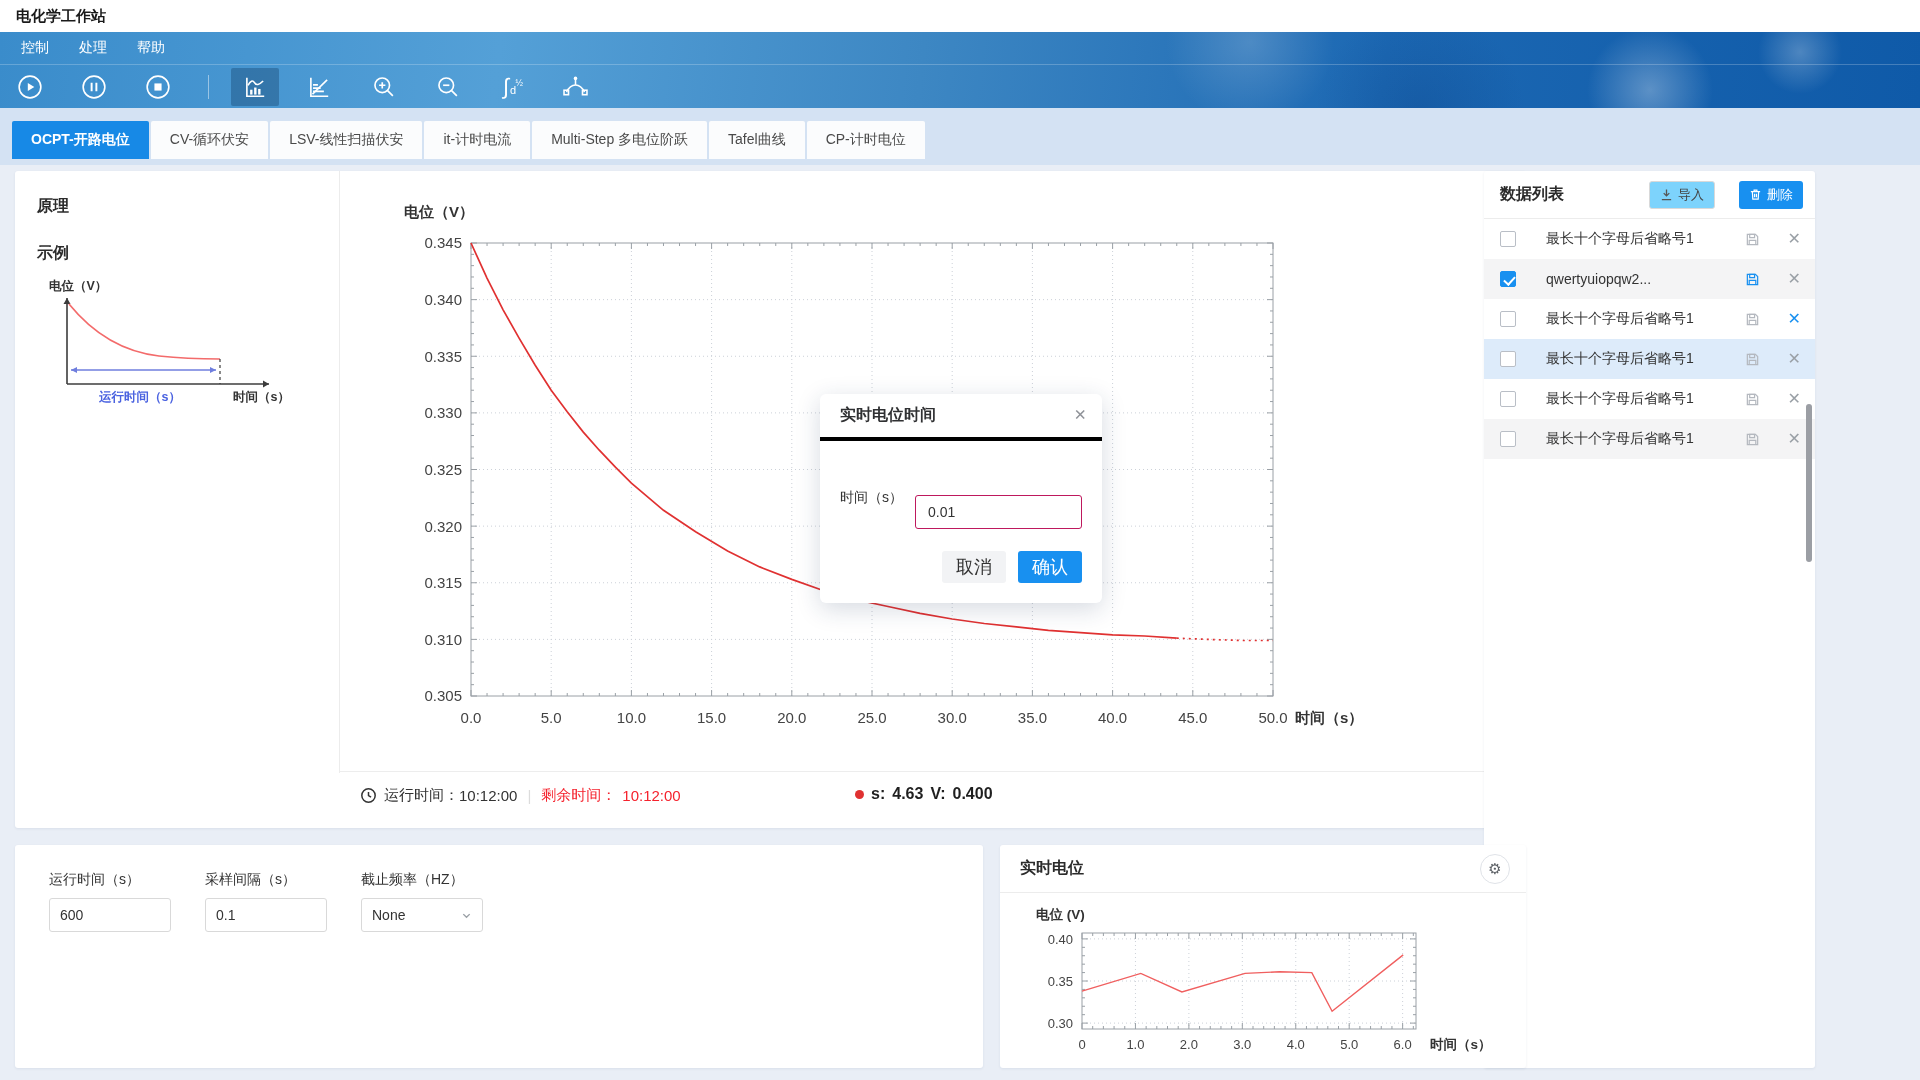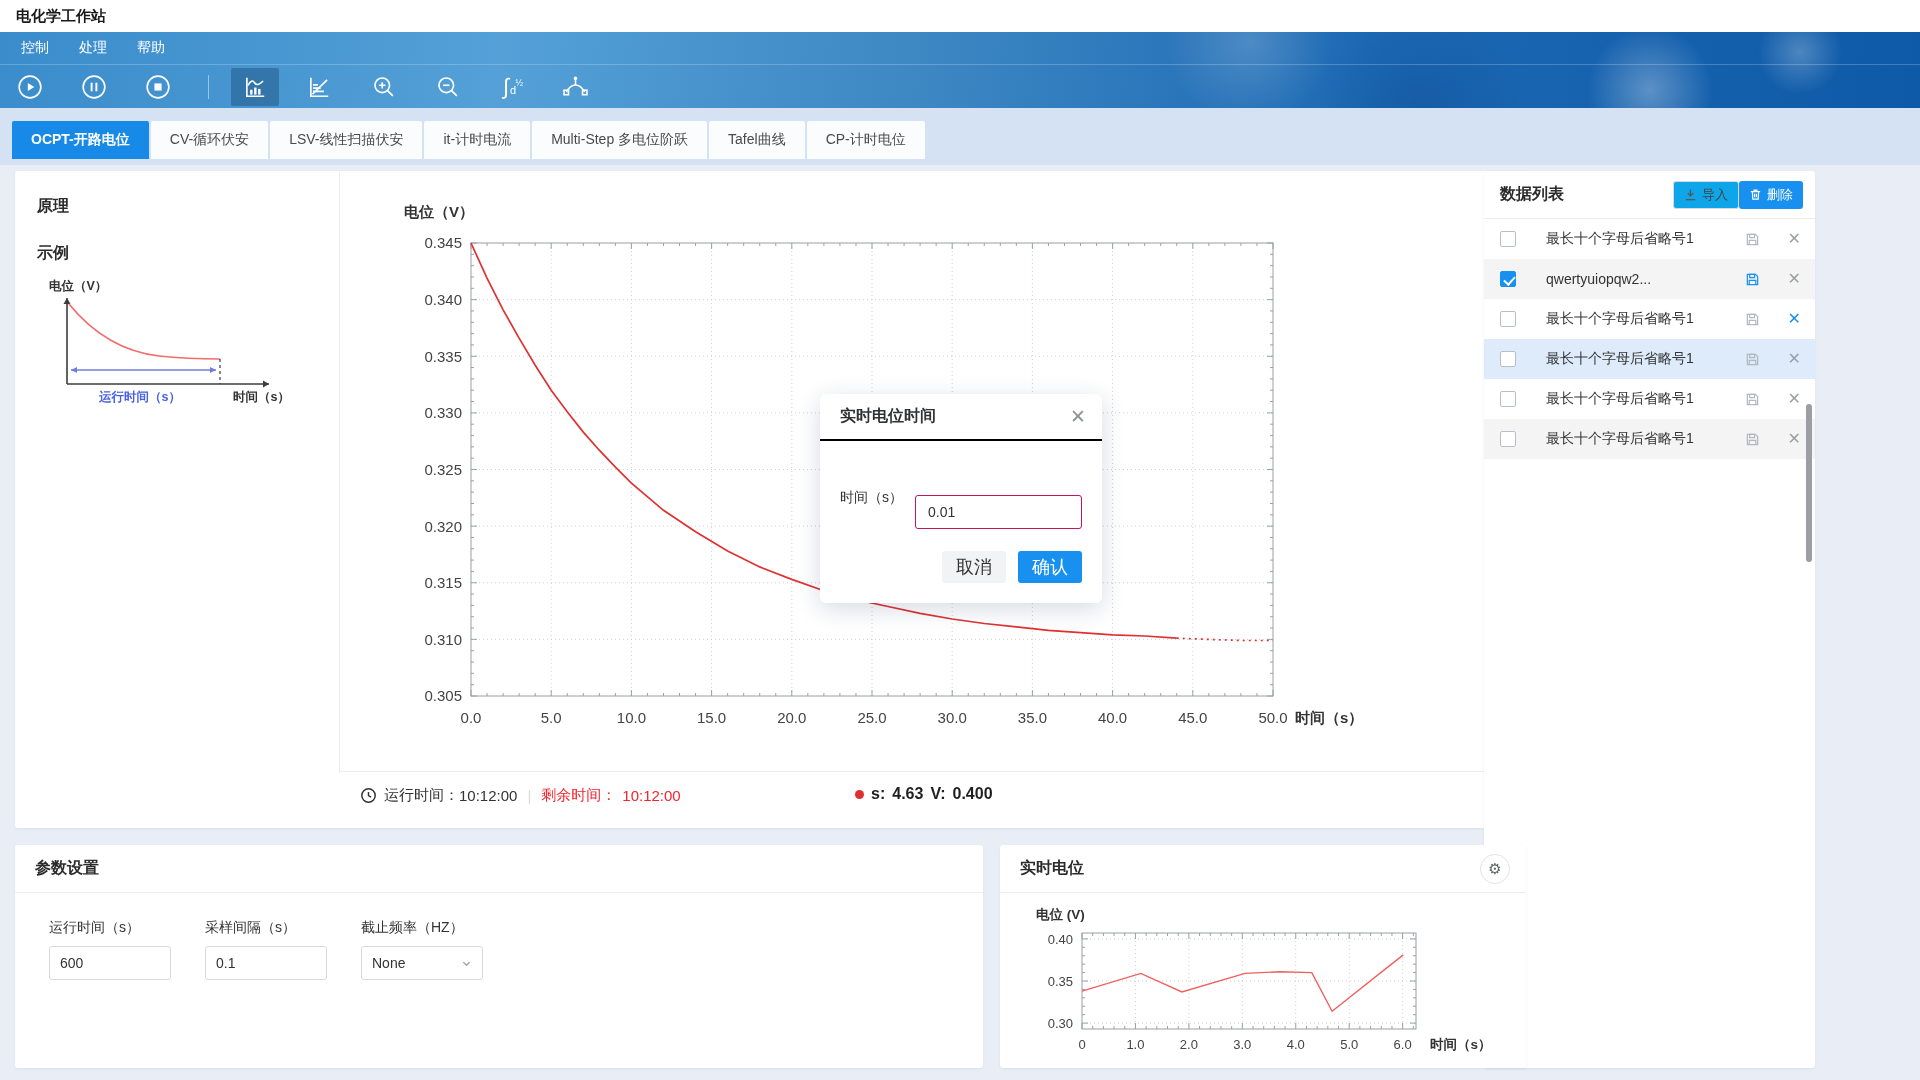--- a/index.html
+++ b/index.html
@@ -53,21 +53,21 @@
   .status-left .sep { color:#dcdcdc; margin:0 10px; }
   .status-left .red { color:#f5222d; }
   .status-right { position:absolute; left:515px; top:13px; display:flex; align-items:center; font-size:16px; font-weight:bold; color:#1f1f1f; }
   .rec-dot { width:9px; height:9px; border-radius:50%; background:#e03131; margin-right:9px; }
   .status-right span { margin-right:7px; }
   .clock-ic { margin-right:7px; display:flex; }
   
   .dl-head { height:48px; display:flex; align-items:center; padding:0 12px 0 16px; border-bottom:1px solid #ececec; }
   .dl-title { font-size:16px; font-weight:bold; color:#2b2b2b; flex:1; }
   .btn { display:inline-flex; align-items:center; gap:5px; height:28px; padding:0 10px; border-radius:3px; font-size:13px; cursor:default; }
-  .btn-import { border:1px solid #d9d9d9; background:#0ea5e9; color:#444; margin-right:0; }
+  .btn-import { border:1px solid #d9d9d9; background:#7dd3fc; color:#444; margin-right:24px; }
   .btn-delete { background:#1890f0; color:#fff; }
   .dl-list { position:relative; }
   .dl-row { height:40px; display:flex; align-items:center; padding:0 14px 0 16px;gap:16px; }
   .dl-row.bg-gray { background:#f4f4f5; }
   .dl-row.bg-blue { background:#ddebfa; }
   .cbx { width:16px; height:16px; border:1px solid #b9bec6; border-radius:2px; background:#fff; margin-right:14px; position:relative; flex:none; }
   .cbx.checked { background:#1890f0; border-color:#1890f0; }
   .cbx.checked::after { content:""; position:absolute; left:4.5px; top:1.5px; width:5px; height:9px; border:solid #fff; border-width:0 2px 2px 0; transform:rotate(42deg); }
   .dl-label { flex:1; font-size:14px; color:#333; white-space:nowrap; overflow:hidden; }
   .row-ic { display:flex; align-items:center; margin-left:12px; }
@@ -78,21 +78,21 @@
   
   .card-h { height:48px; display:flex; align-items:center; padding:0 16px 0 20px; border-bottom:1px solid #ececec; }
   .card-h .t { font-size:16px; font-weight:bold; color:#2b2b2b; flex:1; }
   .fields { display:flex; gap:34px; padding:26px 0 0 34px; }
   .field .f-label { font-size:14px; color:#333; margin-bottom:9px; }
   .field input { width:122px; height:34px; border:1px solid #d9d9d9; border-radius:3px; font-size:14px; padding:0 10px; color:#333; font-family:inherit; outline:none; background:#fff; }
   .selectbox { width:122px; height:34px; border:1px solid #d9d9d9; border-radius:3px; font-size:14px; padding:0 10px; display:flex; align-items:center; justify-content:space-between; color:#333; background:#fff; }
   .gear-btn { width:30px; height:30px; border:1px solid #e0e3e8; border-radius:50%; display:flex; align-items:center; justify-content:center; font-size:15px; color:#5f6368; background:#fff; }
   
   .modal { position:absolute; left:820px; top:394px; width:282px; background:#fff; border-radius:6px; box-shadow:0 6px 24px rgba(30,50,90,.18); z-index:50; }
-  .modal-head { height:47px; display:flex; align-items:center; padding:0 16px 0 20px; border-bottom:2px solid #000000; }
+  .modal-head { height:47px; display:flex; align-items:center; padding:0 16px 0 20px; border-bottom:4px solid #000000;font-family:Liberation Mono, monospace; }
   .modal-title { flex:1; font-size:16px; font-weight:600; color:#303133; }
   .modal-close { font-size:19px; color:#909399; line-height:1; cursor:default; }
   .modal-body { display:flex; align-items:center; padding:26px 20px 0 20px; }
   .modal-body .m-label { font-size:14px; color:#333; margin-right:12px; white-space:nowrap; }
   .modal-body input { flex:1; width:150px; height:34px; border:1px solid #be185d; border-radius:3px; font-size:14px; padding:0 12px; color:#333; font-family:inherit; outline:none;margin-top:28px; }
   .modal-foot { display:flex; justify-content:flex-end; gap:12px; padding:22px 20px 20px 20px; }
   .m-btn { height:32px; min-width:62px; border-radius:3px; font-size:18px; display:flex; align-items:center; justify-content:center; padding:0 14px; cursor:default; }
   .m-cancel { background:#f2f3f5; color:#333; }
   .m-confirm { background:#1890f0; color:#fff; }
   svg text { font-family:"Liberation Sans","DejaVu Sans",sans-serif; }
@@ -548,23 +548,20 @@
             <path d="M4.5 13.5V9h7v4.5"></path>
           </svg>
         </span>
         <span class="row-ic x-ic ic-gray">✕</span>
       </div>
     </div>
   <div class="scroll-thumb"></div>
 </div>
 
 <div class="card param-card">
-  <div class="card-h">
-    <span class="t">参数设置</span>
-  </div>
   <div class="fields">
     <div class="field">
       <div class="f-label">运行时间（s）</div>
       <input type="text" value="600" style="">
     </div>
     <div class="field">
       <div class="f-label">采样间隔（s）</div>
       <input type="text" value="0.1" style="">
     </div>
     <div class="field">

